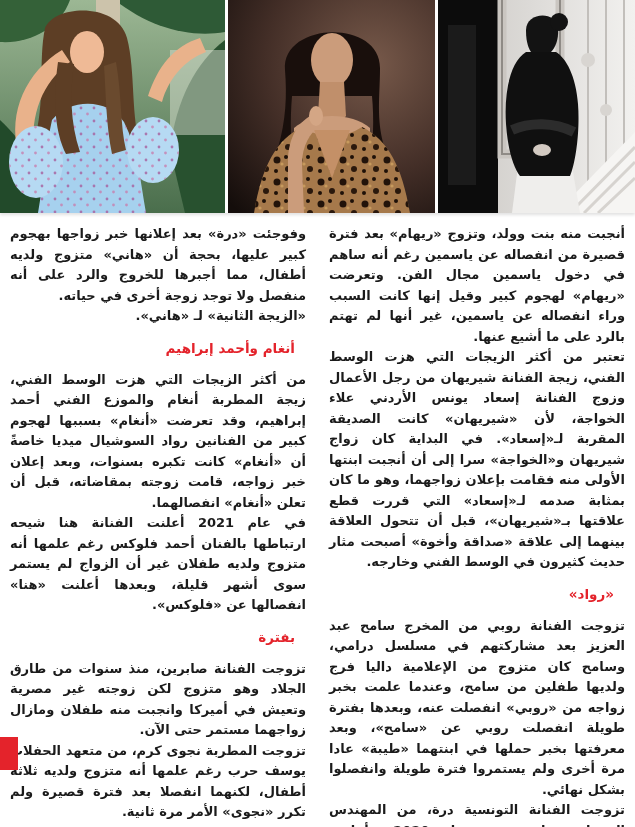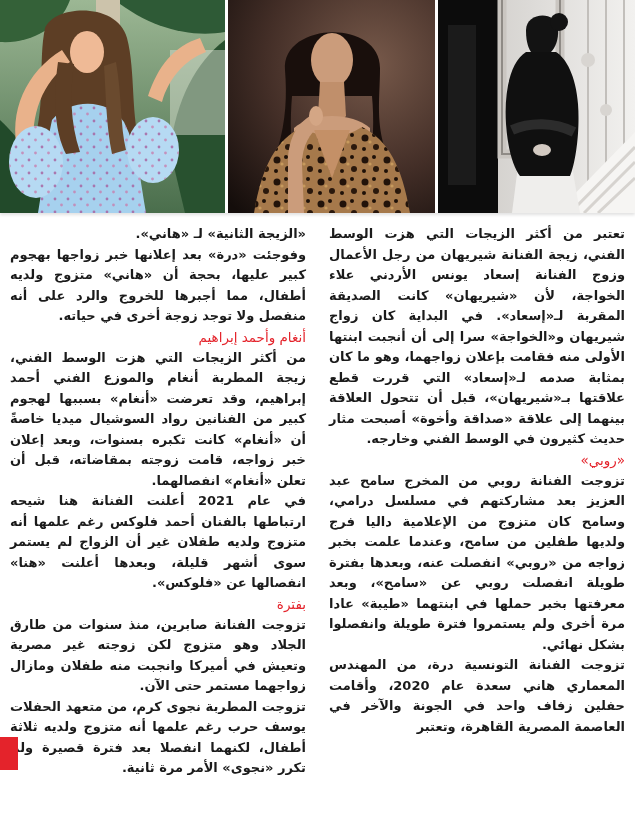--- a/index.html
+++ b/index.html
@@ -23,22 +23,22 @@
   }
   .col{
     position:absolute;top:0;width:296px;
     font-size:13px;line-height:20.5px;font-weight:bold;
     text-align:justify;
   }
   .col-first{right:0;}
   .col-second{left:0;}
   .col p{margin:0;}
   .hd{
-    margin:0;color:var(--accent,#e4232b);
-    font-size:13.5px;line-height:21px;font-weight:normal;
+    margin:11px;color:var(--accent,#e4232b);
+    font-size:13.5px;line-height:21px;font-weight:bold;
   }
   .red-marker{
     position:absolute;left:0;top:737px;width:18px;height:33px;
     background:var(--accent,#e4232b);
   }
 </style>
 </head>
 <body style="background: rgb(255, 255, 255); color: rgb(27, 27, 27);">
 
 <div class="photo-strip">
@@ -129,29 +129,30 @@
     <ellipse cx="103" cy="36" rx="13" ry="16" fill="#d7cec6"></ellipse>
     <path d="M88,30 C88,12 118,10 120,28 C121,40 117,48 113,52 L93,52 C89,46 88,38 88,30 Z" fill="#131313"></path>
     <circle cx="121" cy="22" r="9" fill="#131313"></circle>
   </svg>
 
 </div>
 
 <div class="article">
 
   <div class="col col-first">
+    <p>أنجبت منه بنت وولد، وتزوج «ريهام» بعد فترة قصيرة من انفصاله عن ياسمين رغم أنه ساهم في دخول ياسمين مجال الفن. وتعرضت «ريهام» لهجوم كبير وقيل إنها كانت السبب وراء انفصاله عن ياسمين، غير أنها لم تهتم بالرد على ما أشيع عنها.</p>
     <p>تعتبر من أكثر الزيجات التي هزت الوسط الفني، زيجة الفنانة شيريهان من رجل الأعمال وزوج الفنانة إسعاد يونس الأردني علاء الخواجة، لأن «شيريهان» كانت الصديقة المقربة لـ«إسعاد». في البداية كان زواج شيريهان و«الخواجة» سرا إلى أن أنجبت ابنتها الأولى منه فقامت بإعلان زواجهما، وهو ما كان بمثابة صدمه لـ«إسعاد» التي قررت قطع علاقتها بـ«شيريهان»، قبل أن تتحول العلاقة بينهما إلى علاقة «صداقة وأخوة» أصبحت مثار حديث كثيرون في الوسط الفني وخارجه.</p>
-    <h3 class="hd">«روبي»</h3>
+    <h3 class="hd">«رواد»</h3>
     <p>تزوجت الفنانة روبي من المخرج سامح عبد العزيز بعد مشاركتهم في مسلسل درامي، وسامح كان متزوج من الإعلامية داليا فرج ولديها طفلين من سامح، وعندما علمت بخبر زواجه من «روبي» انفصلت عنه، وبعدها بفترة طويلة انفصلت روبي عن «سامح»، وبعد معرفتها بخبر حملها في ابنتهما «طيبة» عادا مرة أخرى ولم يستمروا فترة طويلة وانفصلوا بشكل نهائي.</p>
     <p>تزوجت الفنانة التونسية درة، من المهندس المعماري هاني سعدة عام 2020، وأقامت حفلين زفاف واحد في الجونة والآخر في العاصمة المصرية القاهرة، وتعتبر</p>
   </div>
 
   <div class="col col-second">
+    <p>وفوجئت «درة» بعد إعلانها خبر زواجها بهجوم كبير عليها، بحجة أن «هاني» متزوج ولديه أطفال، مما أجبرها للخروج والرد على أنه منفصل ولا توجد زوجة أخرى في حياته.</p>
     <p>«الزيجة الثانية» لـ «هاني».</p>
-    <p>وفوجئت «درة» بعد إعلانها خبر زواجها بهجوم كبير عليها، بحجة أن «هاني» متزوج ولديه أطفال، مما أجبرها للخروج والرد على أنه منفصل ولا توجد زوجة أخرى في حياته.</p>
     <h3 class="hd">أنغام وأحمد إبراهيم</h3>
     <p>من أكثر الزيجات التي هزت الوسط الفني، زيجة المطربة أنغام والموزع الفني أحمد إبراهيم، وقد تعرضت «أنغام» بسببها لهجوم كبير من الفنانين رواد السوشيال ميديا خاصةً أن «أنغام» كانت تكبره بسنوات، وبعد إعلان خبر زواجه، قامت زوجته بمقاضاته، قبل أن تعلن «أنغام» انفصالهما.</p>
     <p>في عام 2021 أعلنت الفنانة هنا شيحه ارتباطها بالفنان أحمد فلوكس رغم علمها أنه متزوج ولديه طفلان غير أن الزواج لم يستمر سوى أشهر قليلة، وبعدها أعلنت «هنا» انفصالها عن «فلوكس».</p>
     <h3 class="hd">بفترة</h3>
     <p>تزوجت الفنانة صابرين، منذ سنوات من طارق الجلاد وهو متزوج لكن زوجته غير مصرية وتعيش في أميركا وانجبت منه طفلان ومازال زواجهما مستمر حتى الآن.</p>
     <p>تزوجت المطربة نجوى كرم، من متعهد الحفلات يوسف حرب رغم علمها أنه متزوج ولديه ثلاثة أطفال، لكنهما انفصلا بعد فترة قصيرة ولم تكرر «نجوى» الأمر مرة ثانية.</p>
   </div>
 
 </div>
 

